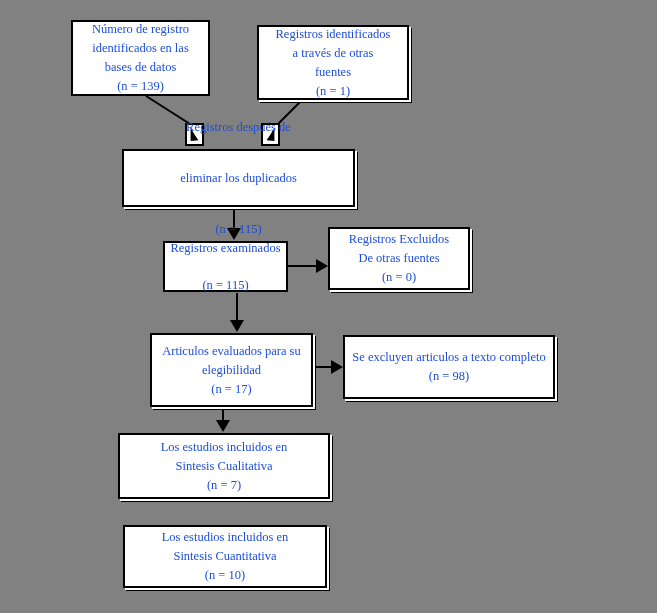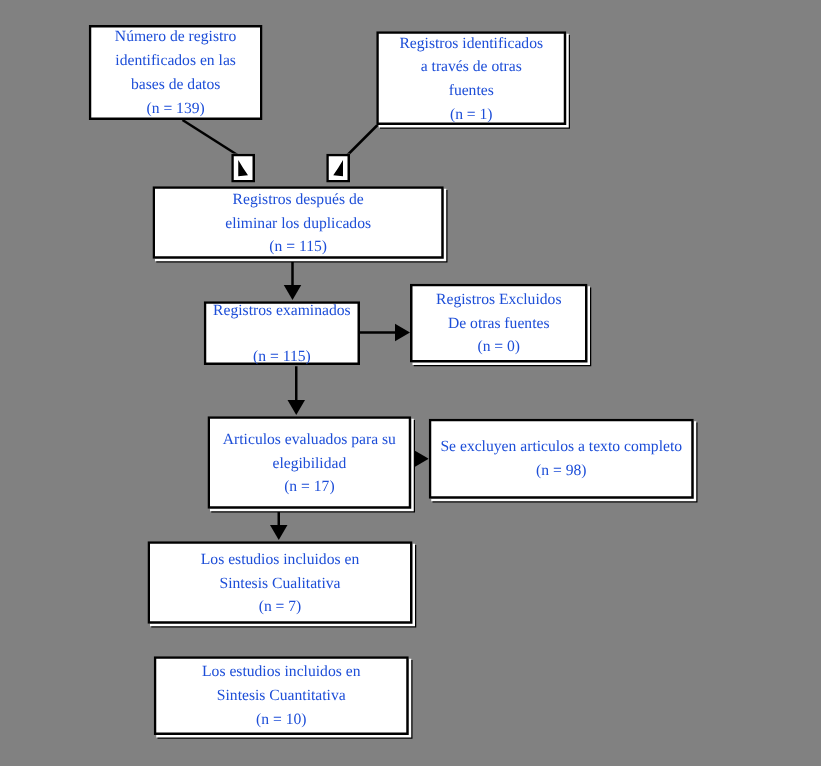--- a/index.html
+++ b/index.html
@@ -24,25 +24,25 @@
     font-size: 12.5px;
     line-height: 19px;
     box-sizing: border-box;
   }
   .box .ln { white-space: nowrap; }
   .shadow { box-shadow: 2px 2px 0 0 #ffffff, 3px 3px 0 0 #000000; }
   .thin { border-width: 2px; }
 
   
   .b-identified-db   { left: 71px;  top: 20px;  width: 139px; height: 76px; }
-  .b-identified-oth  { left: 257px; top: 25px;  width: 152px; height: 75px; margin-left: 44px; }
-  .b-dedup           { left: 122px; top: 149px; width: 233px; height: 58px; }
+  .b-identified-oth  { left: 257px; top: 25px;  width: 152px; height: 75px; }
+  .b-dedup           { left: 122px; top: 149px; width: 233px; height: 58px; gap: 32px; }
   .b-screened        { left: 163px; top: 241px; width: 125px; height: 51px; gap: 18px; }
   .b-excl-sources    { left: 328px; top: 227px; width: 142px; height: 63px; }
-  .b-eligibility     { left: 150px; top: 333px; width: 163px; height: 74px; margin-left: 16px; }
+  .b-eligibility     { left: 150px; top: 333px; width: 163px; height: 74px; }
   .b-excl-fulltext   { left: 343px; top: 335px; width: 212px; height: 64px; }
   .b-qualitative     { left: 118px; top: 433px; width: 212px; height: 66px; }
   .b-quantitative    { left: 123px; top: 525px; width: 204px; height: 63px; }
 
   .marker {
     position: absolute;
     width: 19px;
     height: 23px;
     background: #ffffff;
     border: 2px solid #000000;

